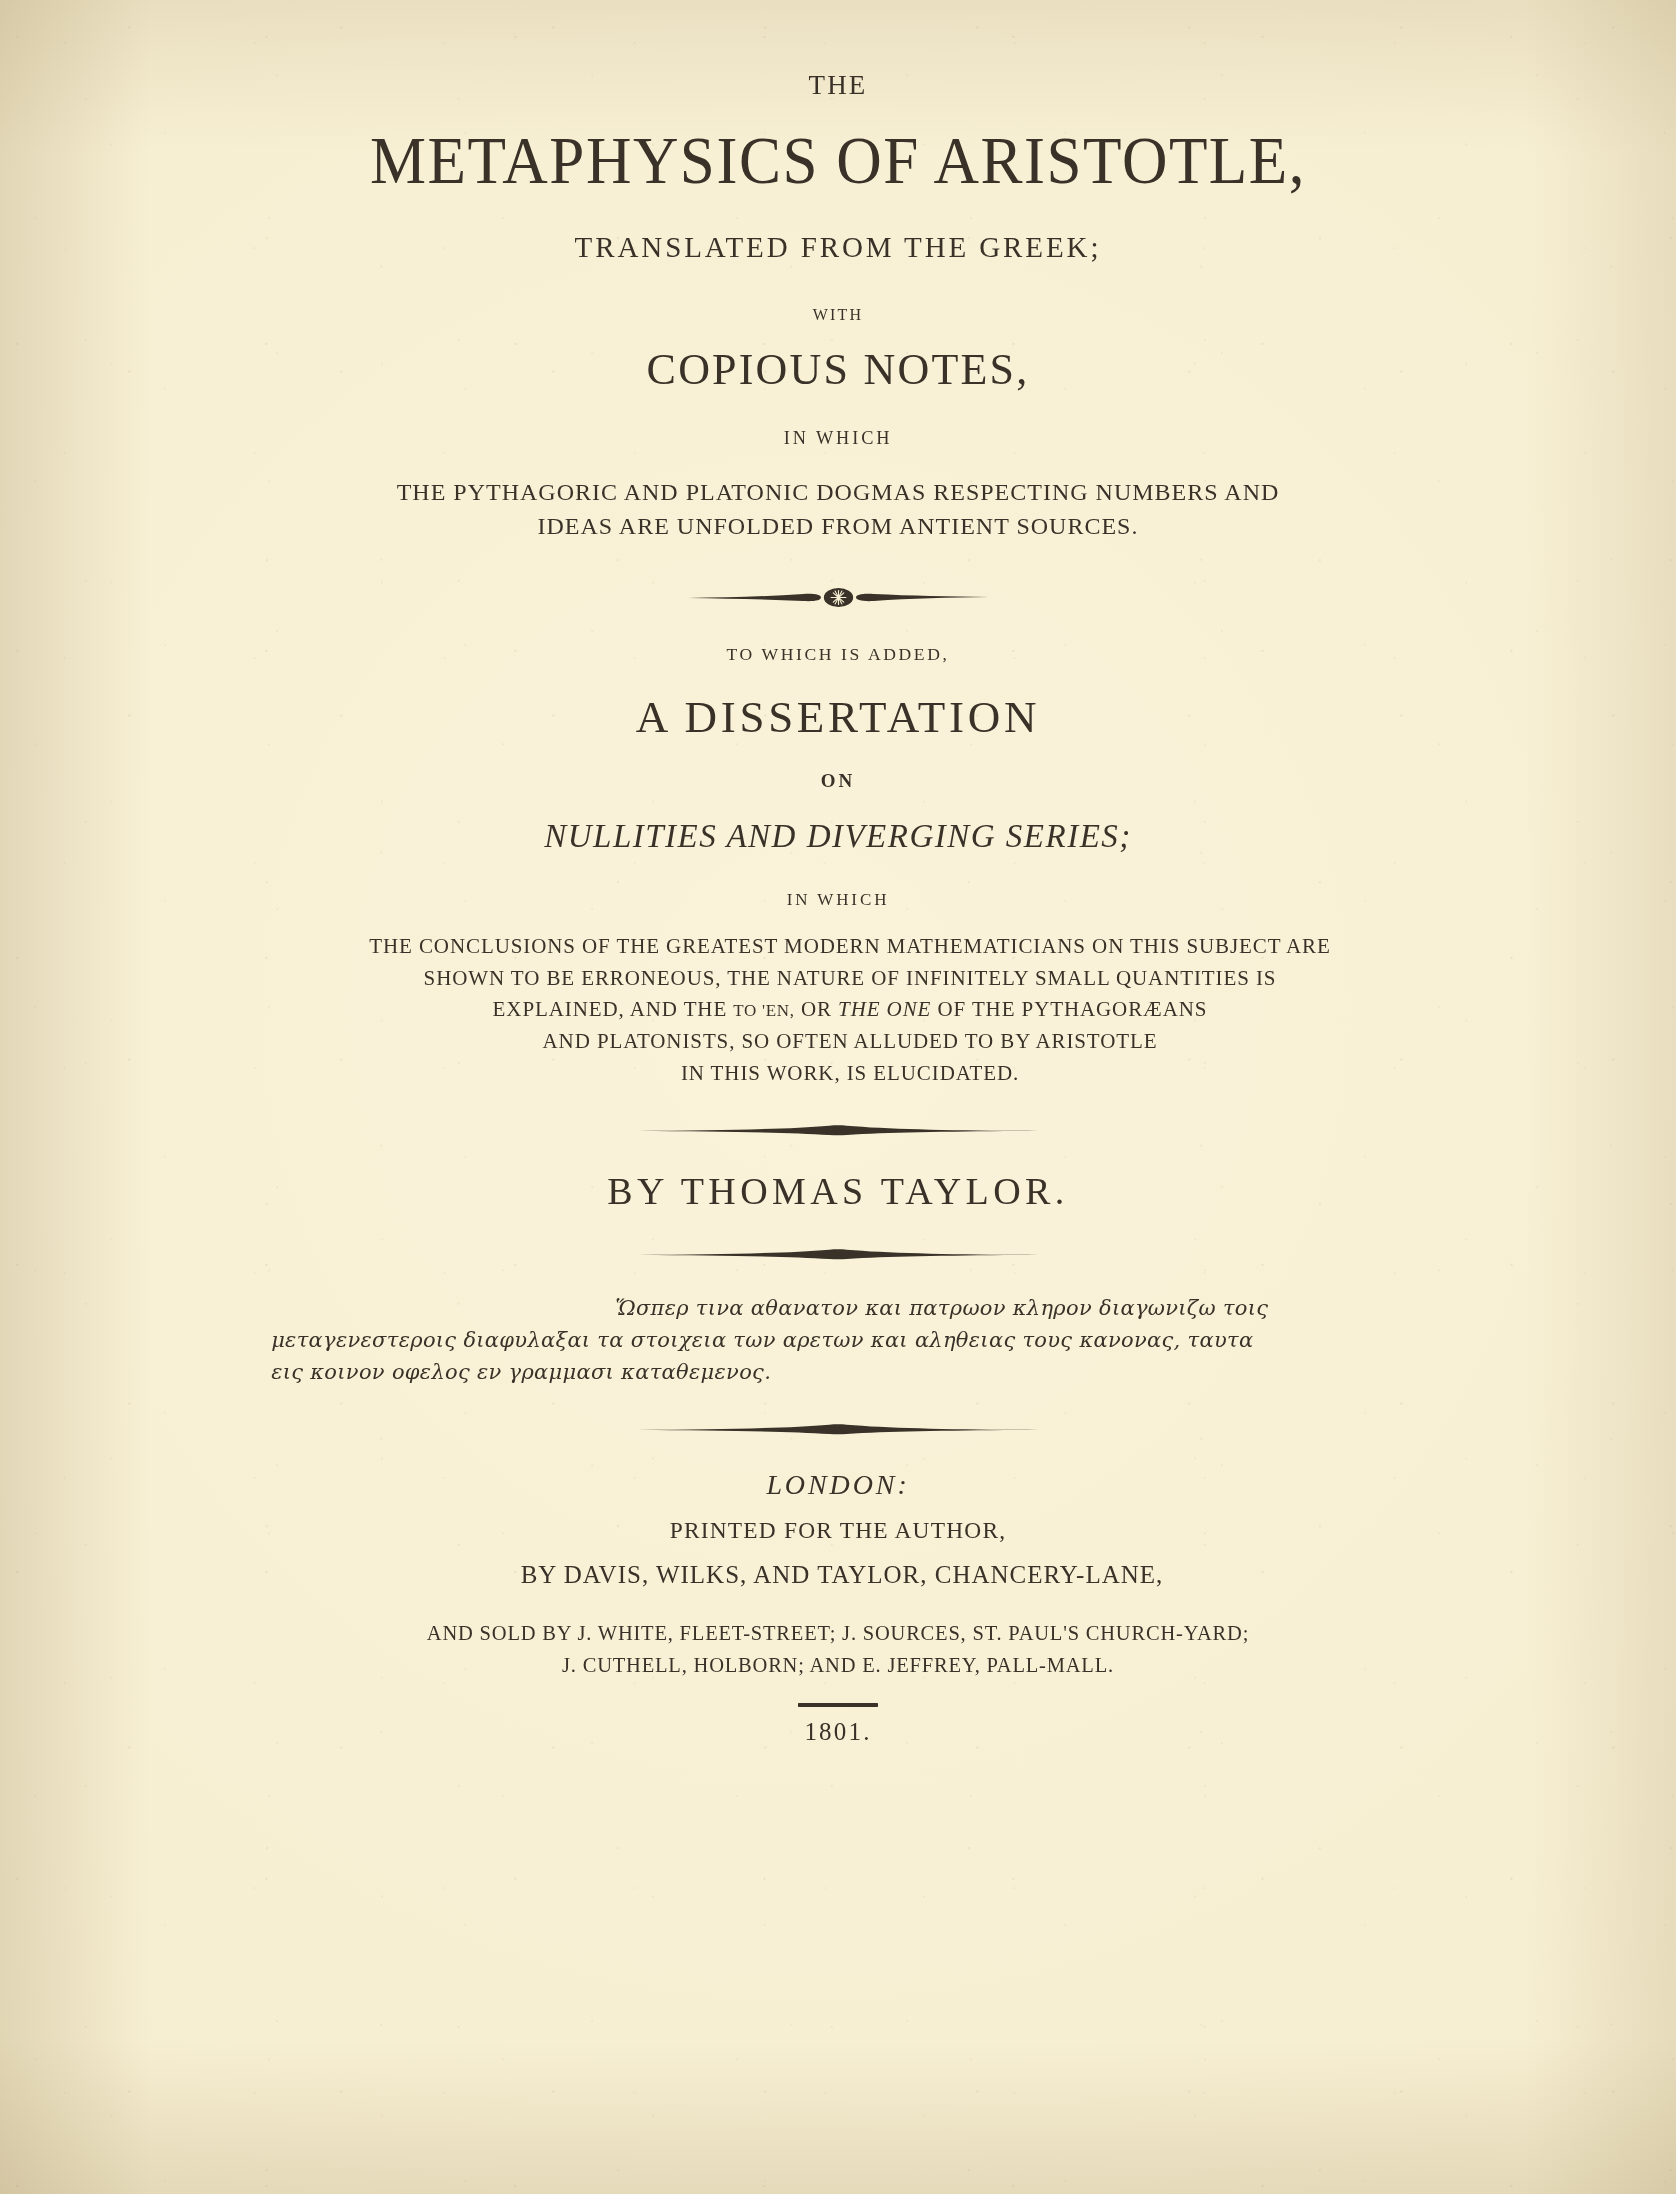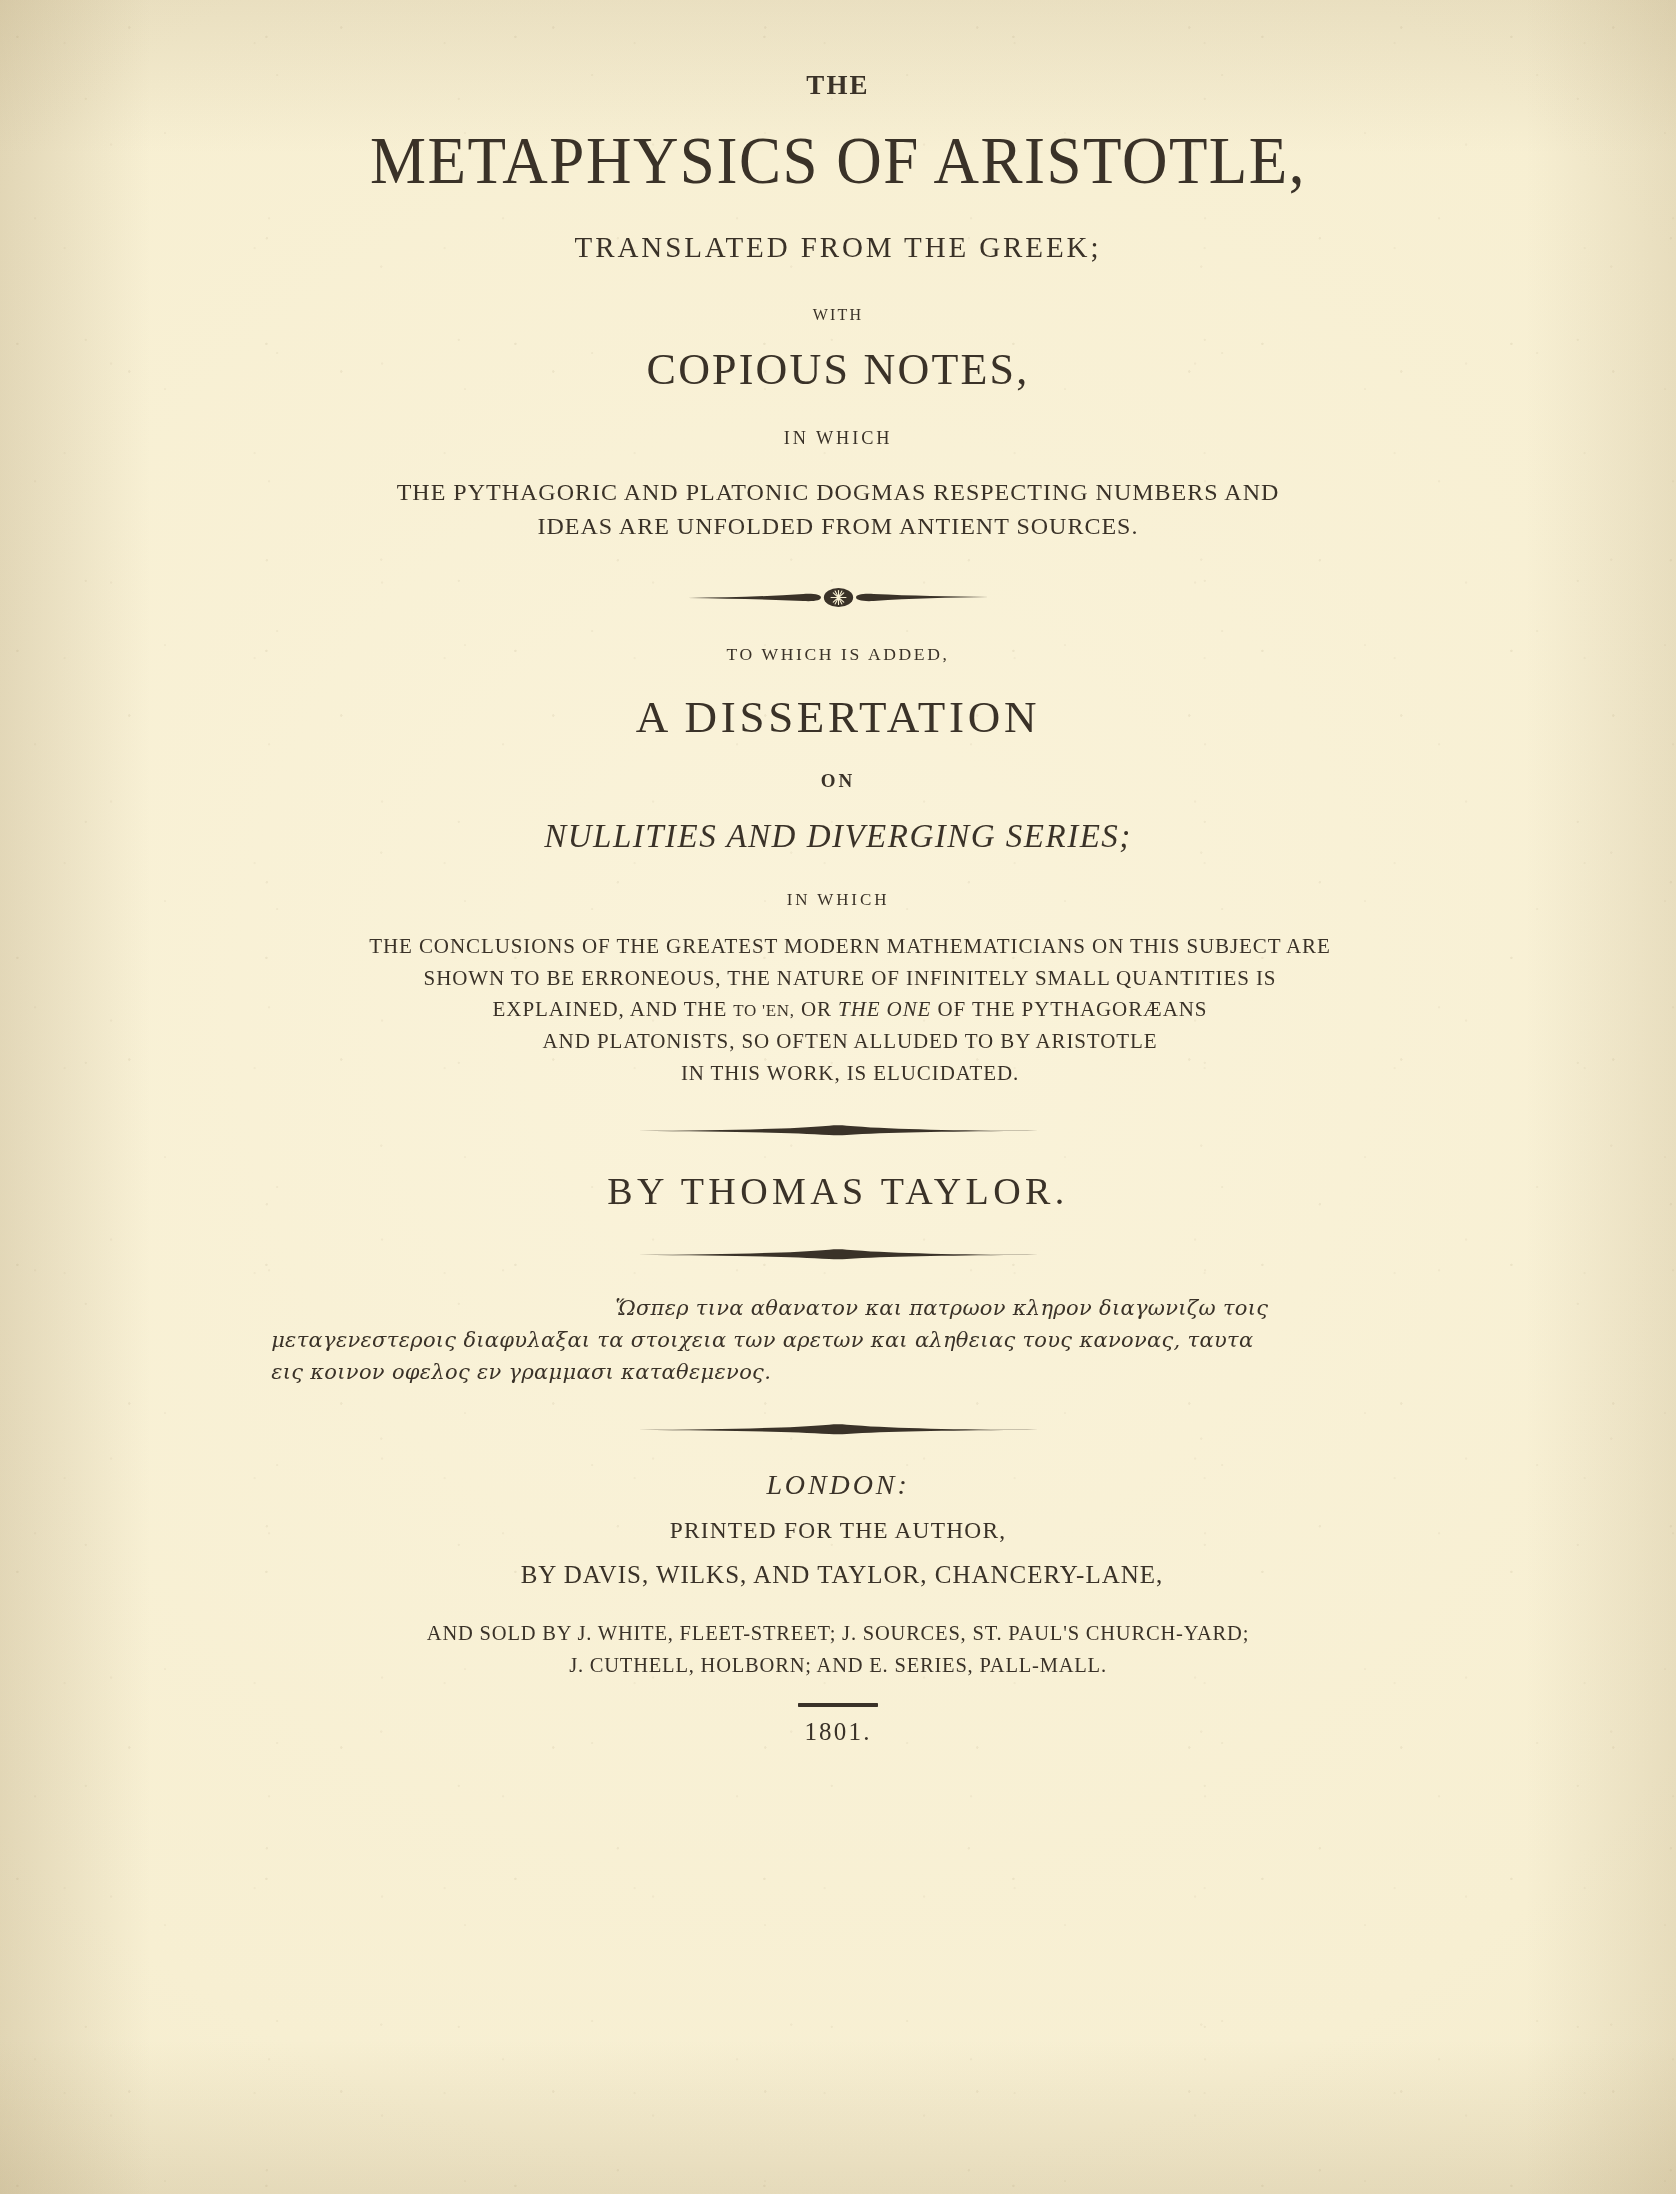--- a/index.html
+++ b/index.html
@@ -60,21 +60,20 @@
     padding-top: 70px;
   }
 
   .ln { margin: 0; line-height: 1.18; }
 
   
   .the {
     font-size: 27px;
     letter-spacing: 2.2px;
     margin-bottom: 22px;
-    font-weight: bold;
   }
   .maintitle {
     font-size: 63px;
     letter-spacing: 1.5px;
     margin-bottom: 32px;
     transform: scaleY(1.06);
   }
   .translated {
     font-size: 29px;
     letter-spacing: 2.9px;
@@ -294,21 +293,21 @@
     <div class="orn-rule">
       <svg viewBox="0 0 560 26" width="410" height="19" aria-hidden="true">
         <path fill="#3a3228" d="M6 13.6 C120 13.1, 210 11.2, 268 6.4 C276 5.7, 284 5.7, 292 6.4 C350 11.2, 440 13.1, 554 13.6 C440 14.3, 350 15.4, 292 19.2 C284 19.8, 276 19.8, 268 19.2 C210 15.4, 120 14.3, 6 13.6 Z"></path>
       </svg>
     </div>
 
     <p class="ln london">LONDON:</p>
     <p class="ln printed">PRINTED FOR THE AUTHOR,</p>
     <p class="ln davis">BY DAVIS, WILKS, AND TAYLOR, CHANCERY-LANE,</p>
     <p class="ln sold">AND SOLD BY J. WHITE, FLEET-STREET; J. SOURCES, ST. PAUL'S CHURCH-YARD;</p>
-    <p class="ln sold">J. CUTHELL, HOLBORN; AND E. SERIES, PALL-MALL.</p>
+    <p class="ln sold">J. CUTHELL, HOLBORN; AND E. JEFFREY, PALL-MALL.</p>
 
     <div class="shortrule"></div>
 
     <p class="ln year">1801.</p>
 
   </div>
 </div>
 
 
 </body></html>

